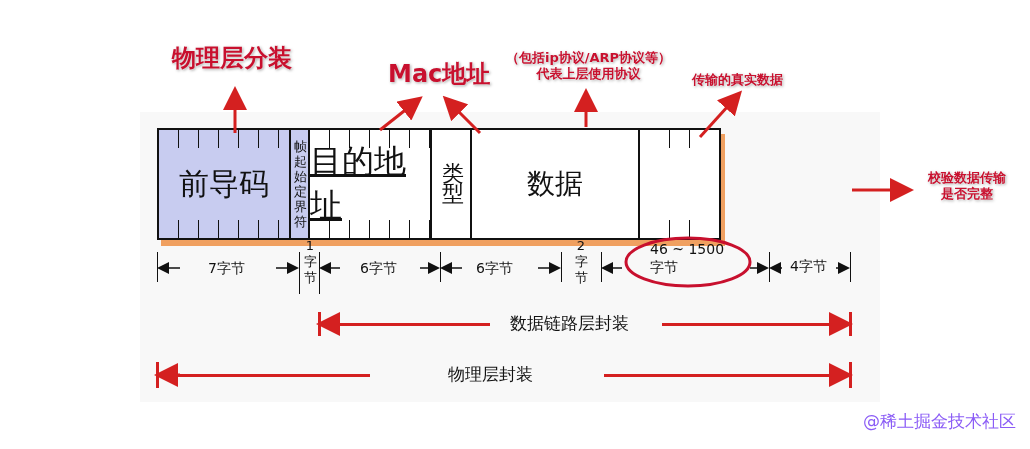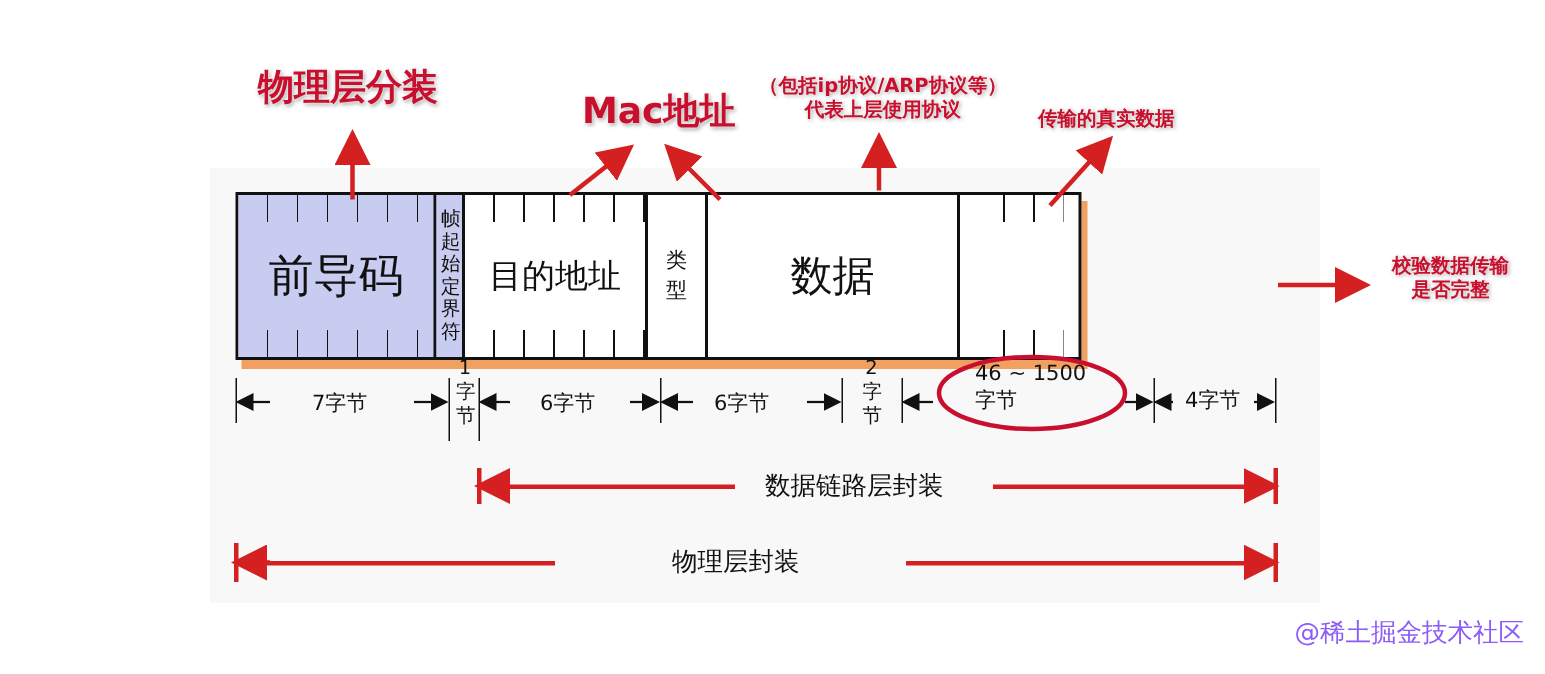--- a/index.html
+++ b/index.html
@@ -14,21 +14,21 @@
            box-shadow: 4px 6px 0 #f0a060; background:#fff; }
   .field { position:relative; border-right:2px solid #111; height:100%; box-sizing:border-box;
            display:flex; align-items:center; justify-content:center; color:#111; }
   .field:last-child { border-right:none; }
   .field.preamble { background:#c8ccf0; }
   .field.sfd { background:#c8ccf0; }
   .ticks-top, .ticks-bot { position:absolute; left:0; right:0; height:18px;
      background-image: repeating-linear-gradient(to right, transparent 0, transparent 19px, #111 19px, #111 20px); }
   .ticks-top { top:0; } .ticks-bot { bottom:0; }
   .f-label { position:relative; z-index:1; font-size:30px; }
-  .f-label.small { font-size:14px; line-height:20px; text-align:center; }
+  .f-label.small { font-size:22px; line-height:20px; text-align:center; }
   .f-label.vert { font-size:13px; line-height:15px; width:15px; text-align:right; word-break:break-all; }
   .dim { position:absolute; top:255px; font-size:14px; color:#111; }
   .vline { position:absolute; width:1px; background:#111; }
   .redline { position:absolute; height:3px; background:#d42020; }
   .redbar { position:absolute; width:3px; background:#d42020; }
   .layer-label { position:absolute; font-size:17px; color:#111; }
   .watermark { position:absolute; right:14px; top:410px; font-size:17px; color:#8b5cf6; }
   svg.overlay { position:absolute; left:0; top:0; }
 </style>
 </head>
@@ -53,21 +53,21 @@
     <div class="ticks-top"></div>
       <div class="ticks-bot"></div>
     <span class="f-label">前导码</span>
   </div>
   <div class="field sfd" style="width:19px;">
     <span class="f-label vert">帧起始定界符</span>
   </div>
   <div class="field" style="width:122px;">
     <div class="ticks-top"></div>
       <div class="ticks-bot"></div>
-    <span class="f-label" style="font-size:22px;">目的地址</span>
+    <span class="f-label" style="font-size:32px;text-decoration:underline;">目的地址</span>
   </div>
   <div class="field" style="width:40px;">
     <span class="f-label small" style="width:18px;">类型</span>
   </div>
   <div class="field" style="width:168px;">
     <span class="f-label" style="font-size:28px;">数据</span>
   </div>
   <div class="field" style="width:79px;">
     <div class="ticks-top" style="left:10px;right:10px;"></div>
       <div class="ticks-bot" style="left:10px;right:10px;"></div>

